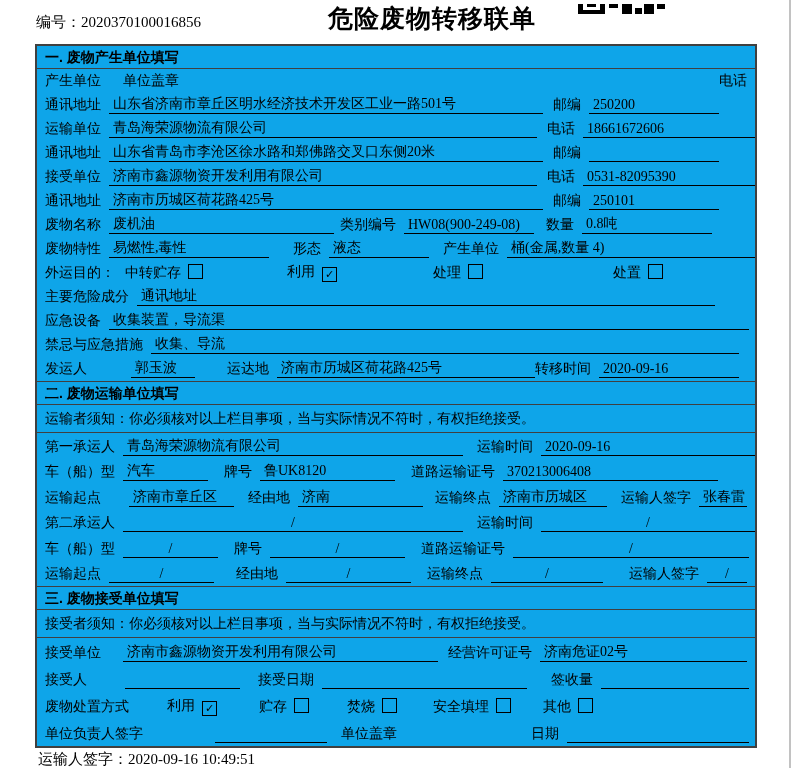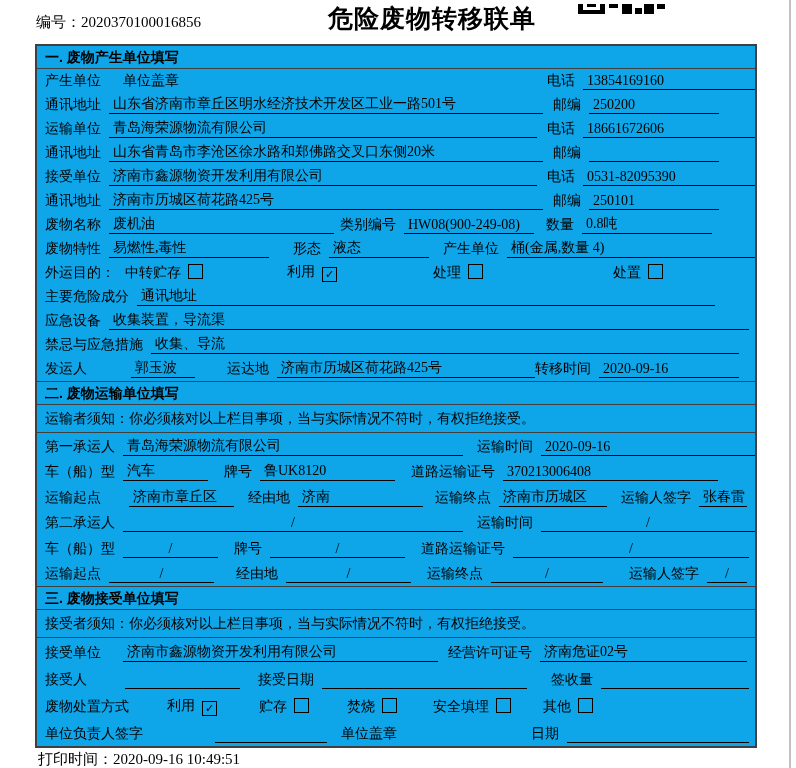--- a/index.html
+++ b/index.html
@@ -75,21 +75,20 @@
 </div>
 
 <div class="form">
 
   <div class="sec-title">一. 废物产生单位填写</div>
 
   <div class="row">
     <span class="lbl">产生单位</span>
     <span class="lbl" style="margin-left:14px">单位盖章</span>
     <span class="lbl" style="margin-left:auto">电话</span>
-    <span class="val" style="width:172px">13854169160</span>
   </div>
 
   <div class="row">
     <span class="lbl">通讯地址</span>
     <span class="val fill" style="margin-right:10px">山东省济南市章丘区明水经济技术开发区工业一路501号</span>
     <span class="lbl">邮编</span>
     <span class="val" style="width:130px;margin-right:36px">250200</span>
   </div>
 
   <div class="row">
@@ -259,14 +258,14 @@
     <span class="lbl">单位负责人签字</span>
     <span class="val" style="width:112px;margin-left:64px"></span>
     <span class="lbl" style="margin-left:14px">单位盖章</span>
     <span class="lbl" style="margin-left:126px">日期</span>
     <span class="val fill" style="margin-right:6px"></span>
   </div>
 
 </div>
 
 <div class="print-time">
-  <span>打印时间：</span><span>2020-09-16 10:49:51</span>
+  <span>运输人签字：</span><span>2020-09-16 10:49:51</span>
 </div>
 
 </body></html>

